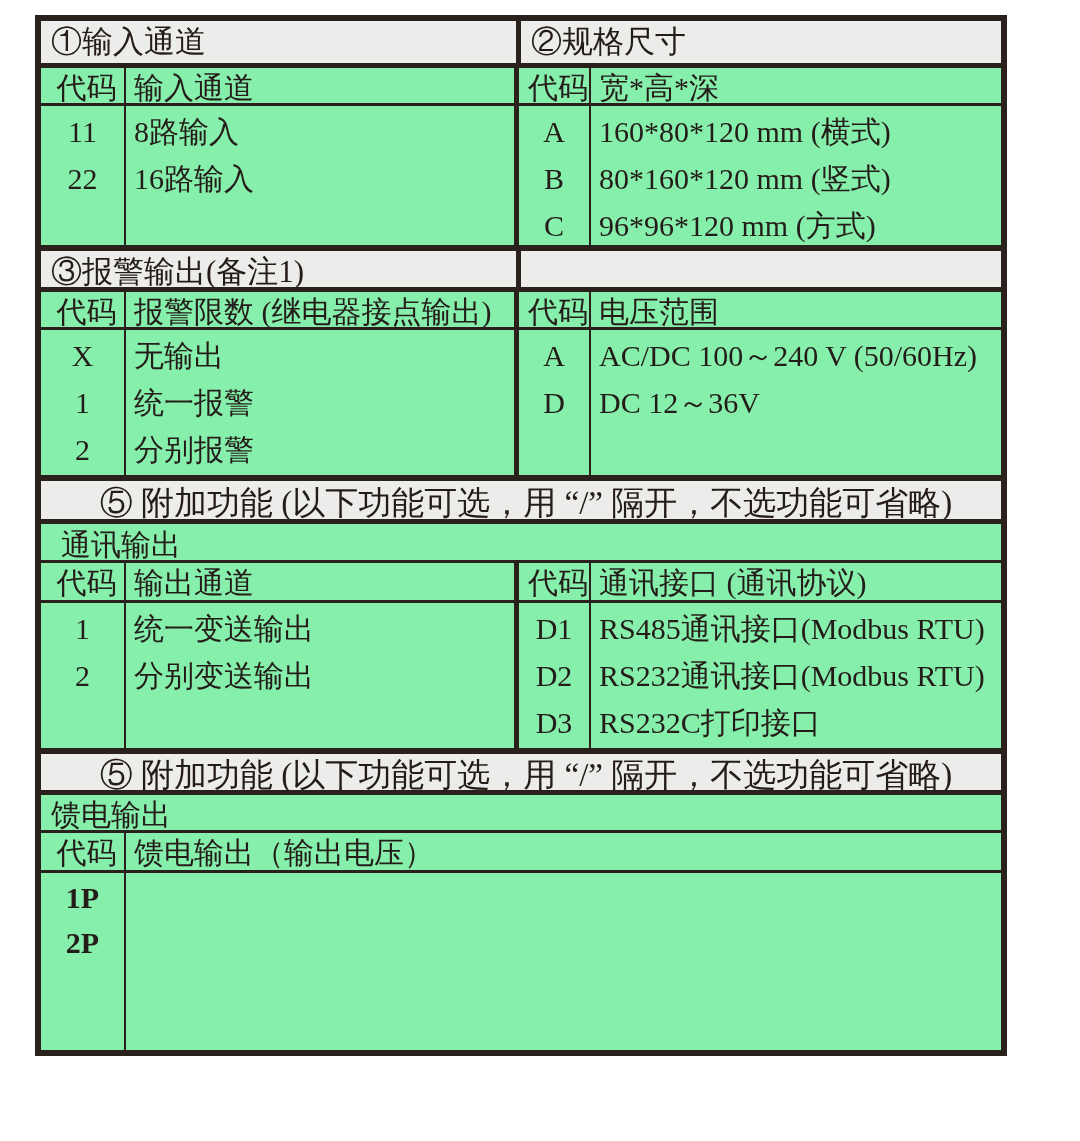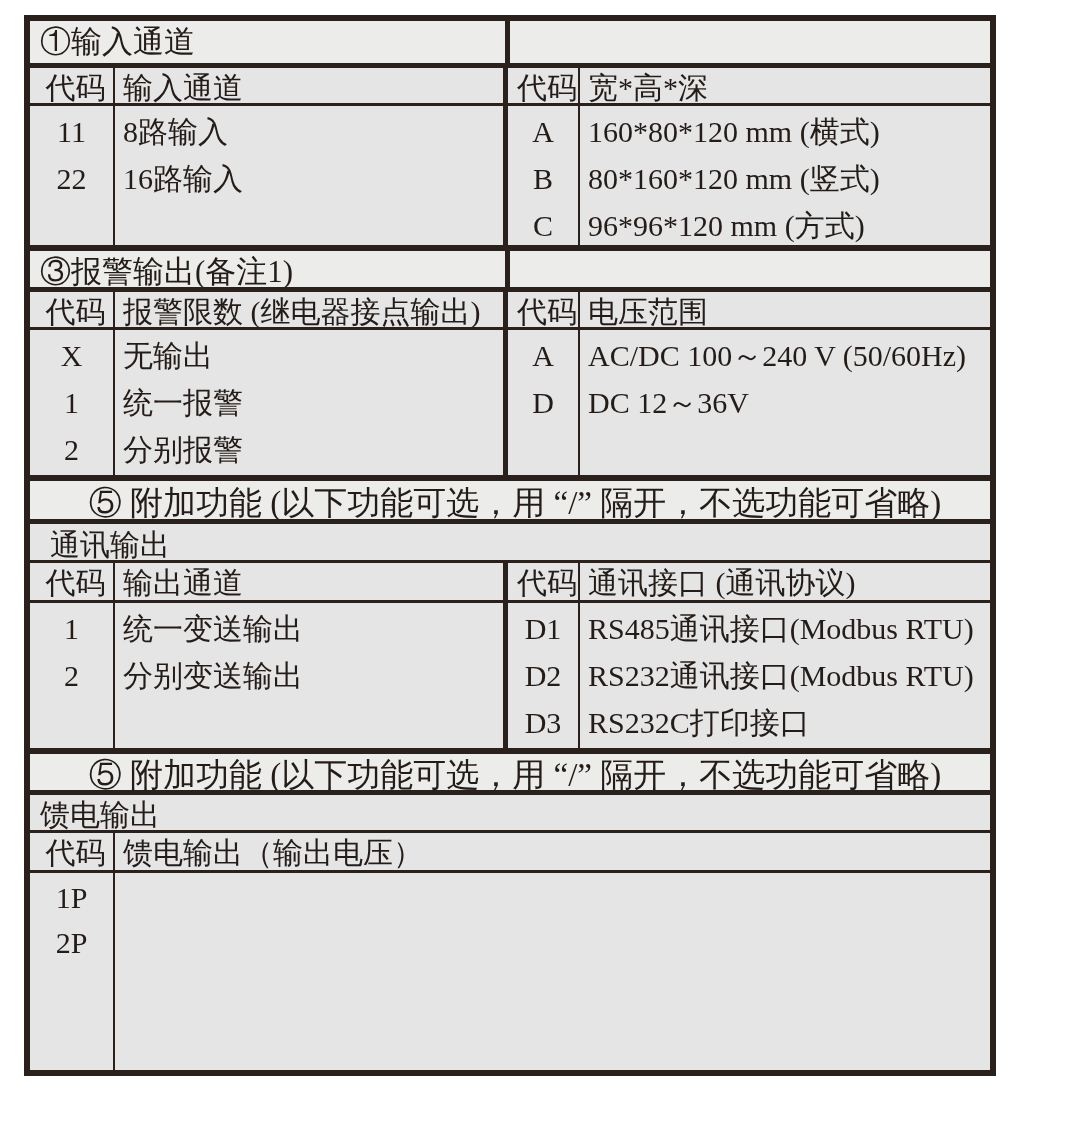--- a/index.html
+++ b/index.html
@@ -2,22 +2,22 @@
 <html><head>
 <meta charset="utf-8">
 <style>
   html,body{margin:0;padding:0;background:#ffffff;}
   .sheet{
     position:relative;width:1080px;height:1141px;background:#ffffff;
     font-family:"Liberation Serif","DejaVu Serif",serif;color:#241c18;
     overflow:hidden;
   }
   .spec-table{
-    position:absolute;left:24px;top:15px;width:972px;
-    border:6px solid #2a211d;box-sizing:border-box;background:#e5e5e5;
+    position:absolute;left:35px;top:15px;width:972px;
+    border:6px solid #2a211d;box-sizing:border-box;background:#86efac;
   }
   .band{display:flex;align-items:stretch;box-sizing:border-box;}
   .bt-thin{border-top:3px solid #2a211d;}
   .bt-mid{border-top:5px solid #2a211d;}
   .bt-thick{border-top:6px solid #2a211d;flex-direction:column;}
   .gray{background:#ececea;}
   .cell{box-sizing:border-box;overflow:hidden;white-space:nowrap;}
   .vr2{border-right:2px solid #2a211d;}
   .vr5{border-right:5px solid #2a211d;}
   
@@ -42,20 +42,21 @@
   .feedrow{height:40px;line-height:40px;font-size:30px;}
 </style>
 </head>
 <body>
 
 <div class="sheet">
   <div class="spec-table">
 
     <div class="band titles gray">
       <div class="cell half-l vr5">①输入通道</div>
+      <div class="cell desc-r">②规格尺寸</div>
     </div>
 
     <div class="band heads bt-mid">
       <div class="cell code-l vr2">代码</div>
       <div class="cell desc-l vr5">输入通道</div>
       <div class="cell code-r vr2">代码</div>
       <div class="cell desc-r">宽*高*深</div>
     </div>
 
     <div class="band datab bt-thin" style="height:142px;">
@@ -154,21 +155,21 @@
 
     <div class="band feedrow bt-mid">
       <div class="cell full">馈电输出</div>
     </div>
 
     <div class="band heads bt-thin">
       <div class="cell code-l vr2">代码</div>
       <div class="cell desc-r">馈电输出（输出电压）</div>
     </div>
 
-    <div class="band datab bt-thin" style="height:200px;">
+    <div class="band datab bt-thin" style="height:180px;font-weight:bold;">
       <div class="cell code-l vr2 col">
         <div class="line45">1P</div>
         <div class="line45">2P</div>
       </div>
     </div>
 
   </div>
 </div>
 
 </body></html>

